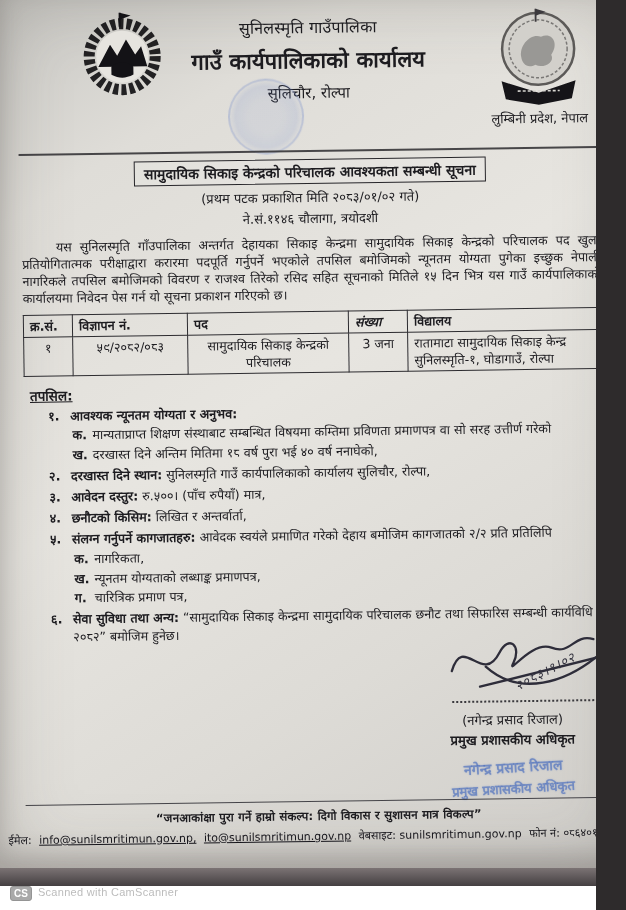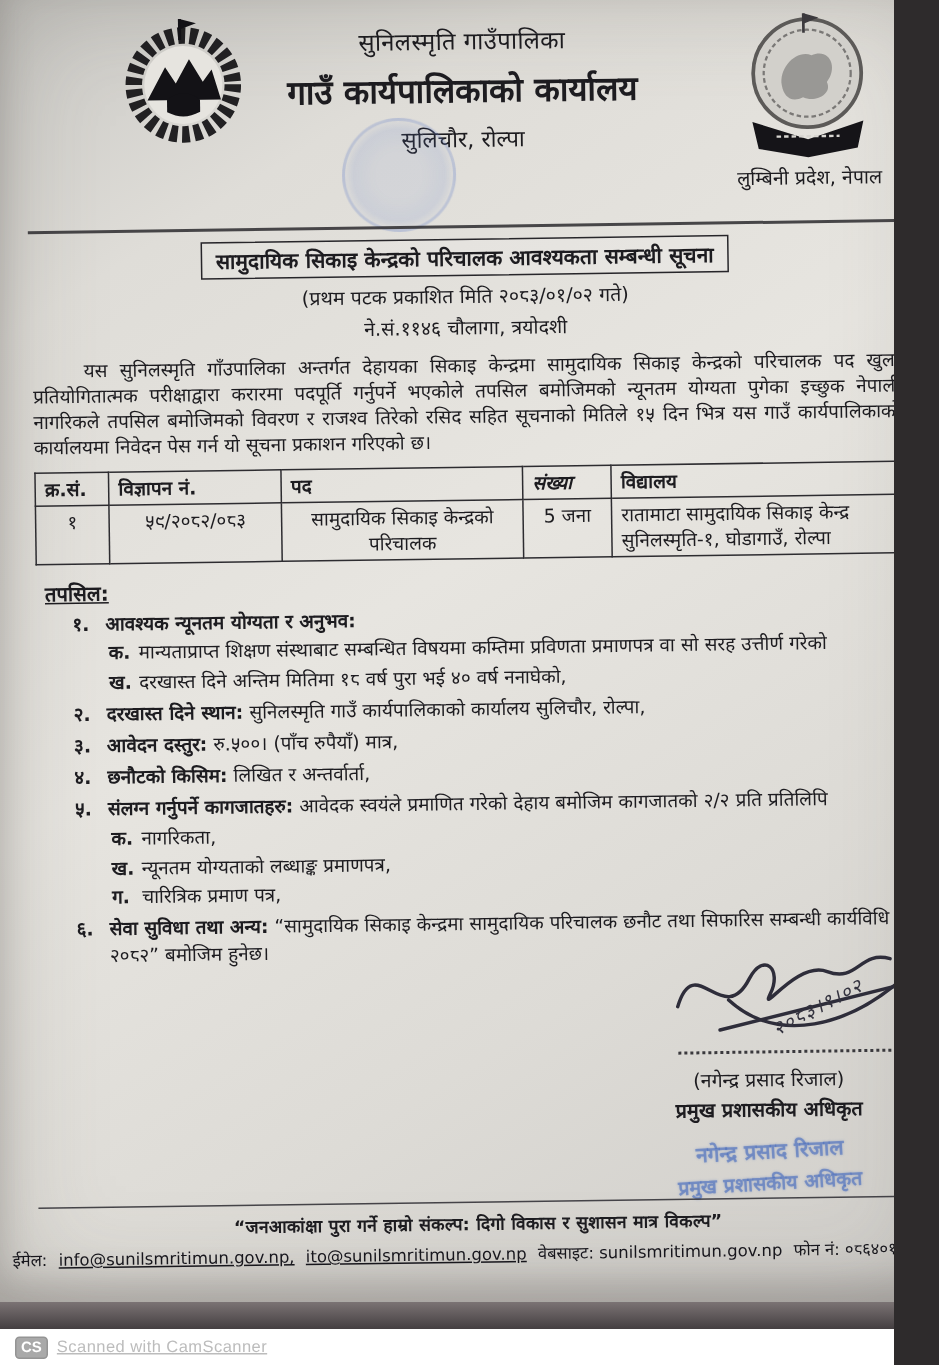--- a/index.html
+++ b/index.html
@@ -7,24 +7,24 @@
        font-family:"DejaVu Sans",sans-serif;color:#1d1c20;}
   .stage{position:relative;width:596px;height:910px;overflow:hidden;}
 
   
   .paper{position:absolute;left:0;top:0;width:626px;height:868px;
     background:linear-gradient(148deg,#c9c8c4 0%,#dfddd8 18%,#e7e5e0 45%,#dddbd6 72%,#cfcdc9 100%);
     box-shadow:inset 0 0 70px rgba(95,88,82,.28), inset 0 -14px 22px rgba(80,72,70,.25);}
   .shadowband{position:absolute;left:0;top:868px;width:626px;height:18px;
     background:linear-gradient(#7b7374,#443f41);}
   .csbar{position:absolute;left:0;top:886px;width:626px;height:24px;background:#ffffff;
-    display:flex;align-items:center;padding-left:10px;box-sizing:border-box;}
+    display:flex;align-items:flex-start;padding-left:10px;box-sizing:border-box;}
   .cs-badge{display:inline-block;background:#a9a9a9;border:1px solid #949494;color:#fff;
     font:bold 10px "Liberation Sans",sans-serif;border-radius:3px;padding:1px 3px;margin-right:6px;}
-  .cs-label{font:11px "Liberation Sans",sans-serif;color:#bcbcbc;letter-spacing:.3px;text-decoration:underline;}
+  .cs-label{font:11px "Liberation Sans",sans-serif;color:#bcbcbc;letter-spacing:.3px;}
 
   .content{position:absolute;left:0;top:0;width:626px;height:868px;
     transform:rotate(-0.8deg);transform-origin:50% 46%;}
 
   
   .hdr{position:relative;height:150px;}
   .hdr-center{position:absolute;left:0;right:0;top:16px;text-align:center;}
   .muni{font-size:16px;letter-spacing:.2px;}
   .office{font-size:22px;font-weight:bold;margin-top:6px;}
   .addr{font-size:15px;margin-top:8px;}
@@ -143,21 +143,21 @@
           <th class="c-pad">पद</th>
           <th class="c-num">संख्या</th>
           <th>विद्यालय</th>
         </tr>
       </thead>
       <tbody>
         <tr>
           <td class="ctr">१</td>
           <td class="ctr">५९/२०८२/०८३</td>
           <td class="ctr">सामुदायिक सिकाइ केन्द्रको परिचालक</td>
-          <td class="ctr">5 जना</td>
+          <td class="ctr">3 जना</td>
           <td>रातामाटा सामुदायिक सिकाइ केन्द्र सुनिलस्मृति-१, घोडागाउँ, रोल्पा</td>
         </tr>
       </tbody>
     </table>
 
     <div class="taps-h">तपसिल:</div>
 
     <div class="list">
       <div class="li">
         <span class="num">१.</span>

